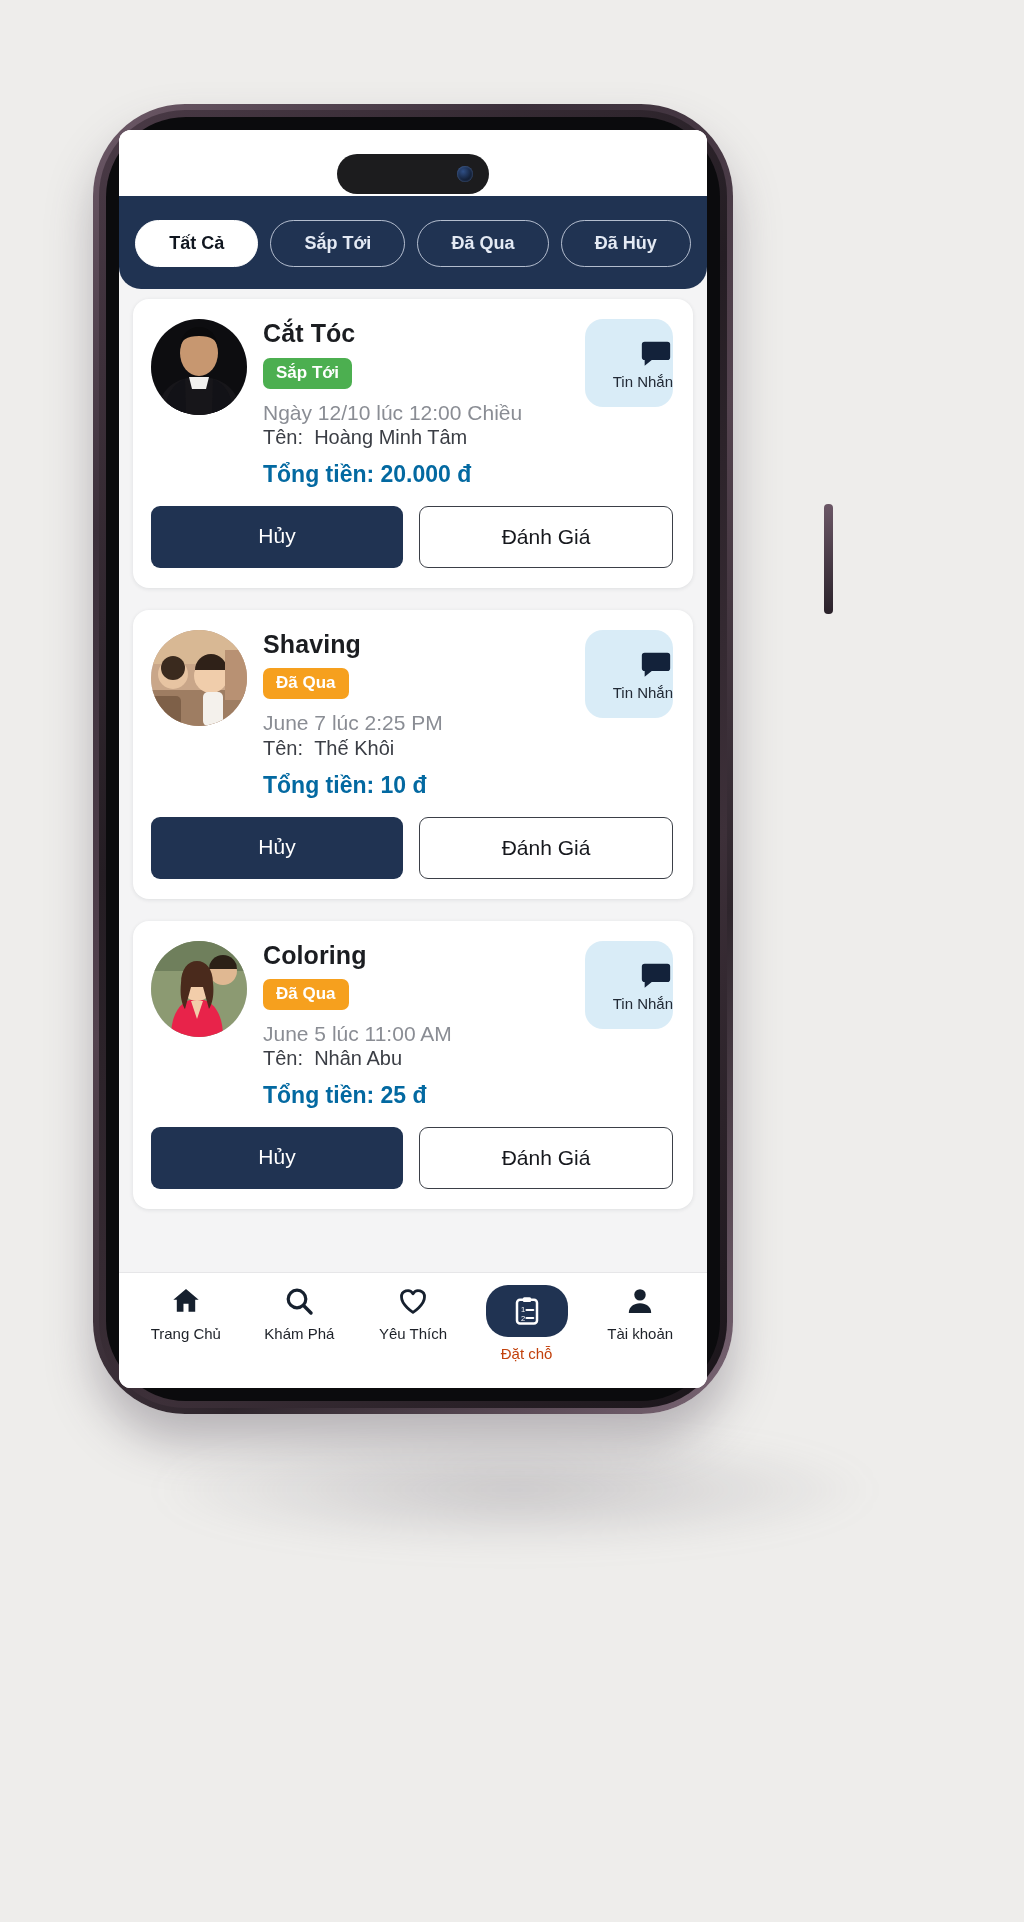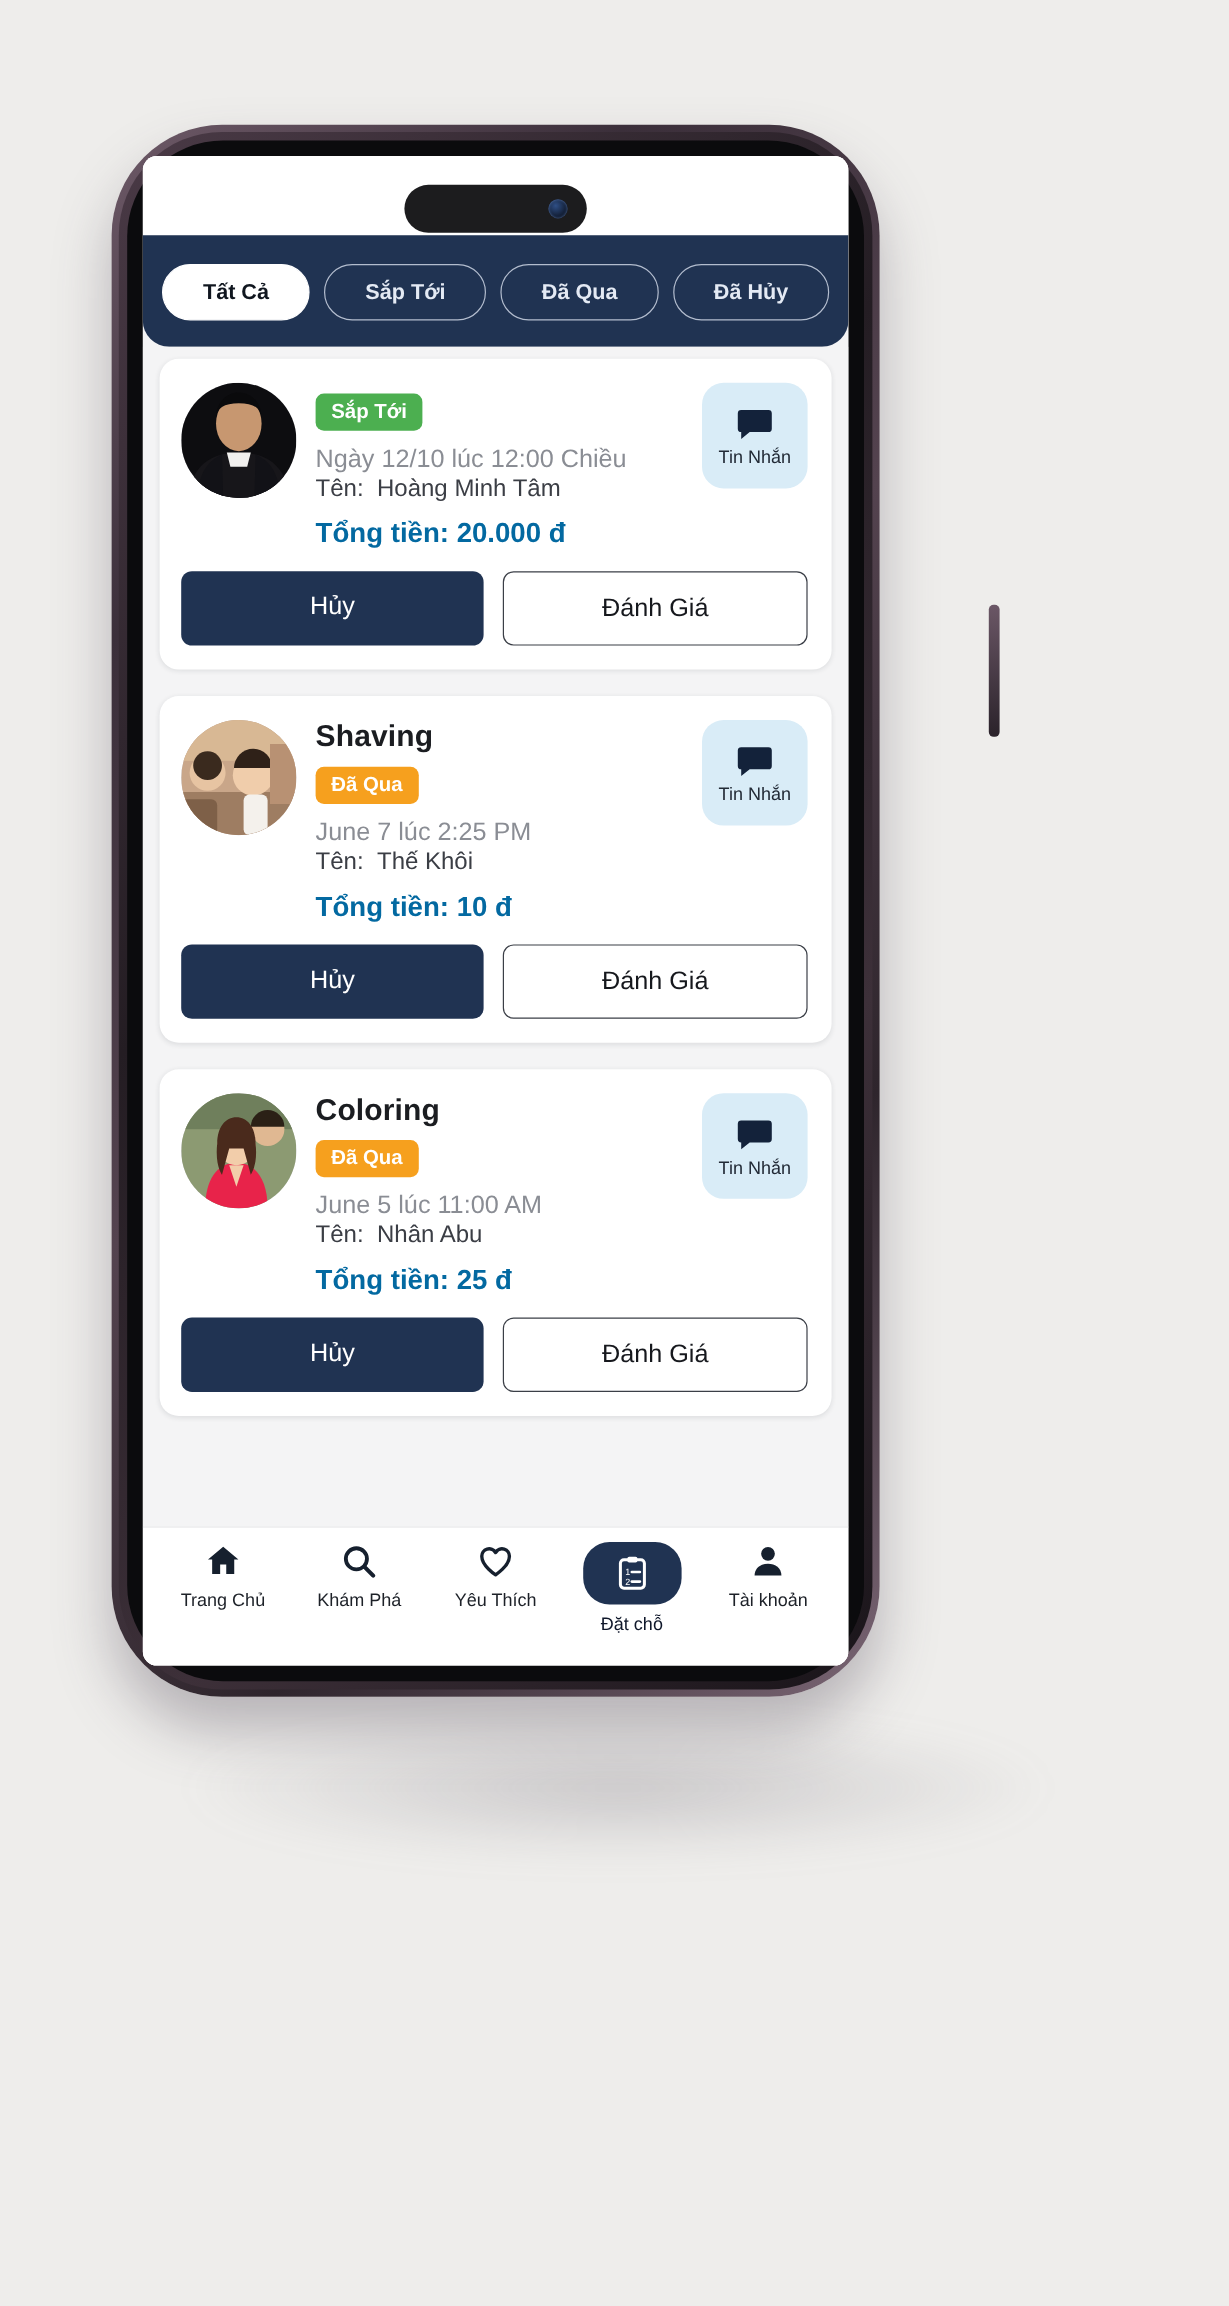--- a/index.html
+++ b/index.html
@@ -169,21 +169,21 @@
     font-size: 23px; font-weight: 700; color: #0369a1;
   }
 
   .msg-btn {
     position: absolute;
     right: 20px; top: 20px;
     width: 88px; height: 88px;
     border-radius: 18px;
     background: #d9ecf7;
     display: flex; flex-direction: column;
-    align-items: center; justify-content: center;
+    align-items: flex-end; justify-content: center;
     gap: 3px;
   }
   .msg-btn svg { width: 34px; height: 34px; display: block; }
   .msg-label { font-size: 15px; color: #222a36; font-weight: 500; }
 
   .actions { display: flex; gap: 16px; margin-top: 18px; }
   .act {
     flex: 1 1 0;
     text-align: center;
     padding: 18px 6px;
@@ -210,21 +210,21 @@
   }
   .nav-ico { width: 32px; height: 32px; display: block; }
   .nav-label { font-size: 15px; color: #1d2128; font-weight: 500; white-space: nowrap; }
   .nav-item.active .nav-pill {
     background: #203352;
     border-radius: 22px;
     padding: 11px 26px 11px 26px;
     display: flex; align-items: center; justify-content: center;
   }
   .nav-item.active .nav-ico { width: 30px; height: 30px; }
-  .nav-item.active .nav-label { color: #0f172a; }
+  .nav-item.active .nav-label { color: #c2410c; }
 </style>
 </head>
 <body>
 
 <div class="stage">
 
   <div class="phone-shadow"></div>
 
   <div class="phone-outer">
     <div class="phone-band"></div>
@@ -269,20 +269,21 @@
                   <rect width="96" height="96" fill="#0d0d10"></rect>
                   <path d="M6 96c2-26 18-38 42-38s40 12 42 38z" fill="#17161a"></path>
                   <ellipse cx="48" cy="34" rx="19" ry="23" fill="#c79770"></ellipse>
                   <path d="M29 30c0-14 9-22 19-22s19 8 19 22c0-9-7-13-19-13s-19 4-19 13z" fill="#0a0a0c"></path>
                   <path d="M38 58h20l-3 12H41z" fill="#f1f0ee"></path>
                   <path d="M34 60c-12 5-19 15-21 36h22z" fill="#121217"></path>
                   <path d="M62 60c12 5 19 15 21 36H61z" fill="#121217"></path>
                 </svg>
               </div>
               <div class="info">
+                <div class="svc-title">Cắt Tóc</div>
                 <div class="badge upcoming">Sắp Tới</div>
                 <div class="when">Ngày 12/10 lúc 12:00 Chiều</div>
                 <div class="who">
                   <span class="who-label">Tên:</span>
                   &nbsp;<span>Hoàng Minh Tâm</span>
                 </div>
                 <div class="total">Tổng tiền: 20.000 đ</div>
               </div>
             </div>
             <div class="msg-btn">

